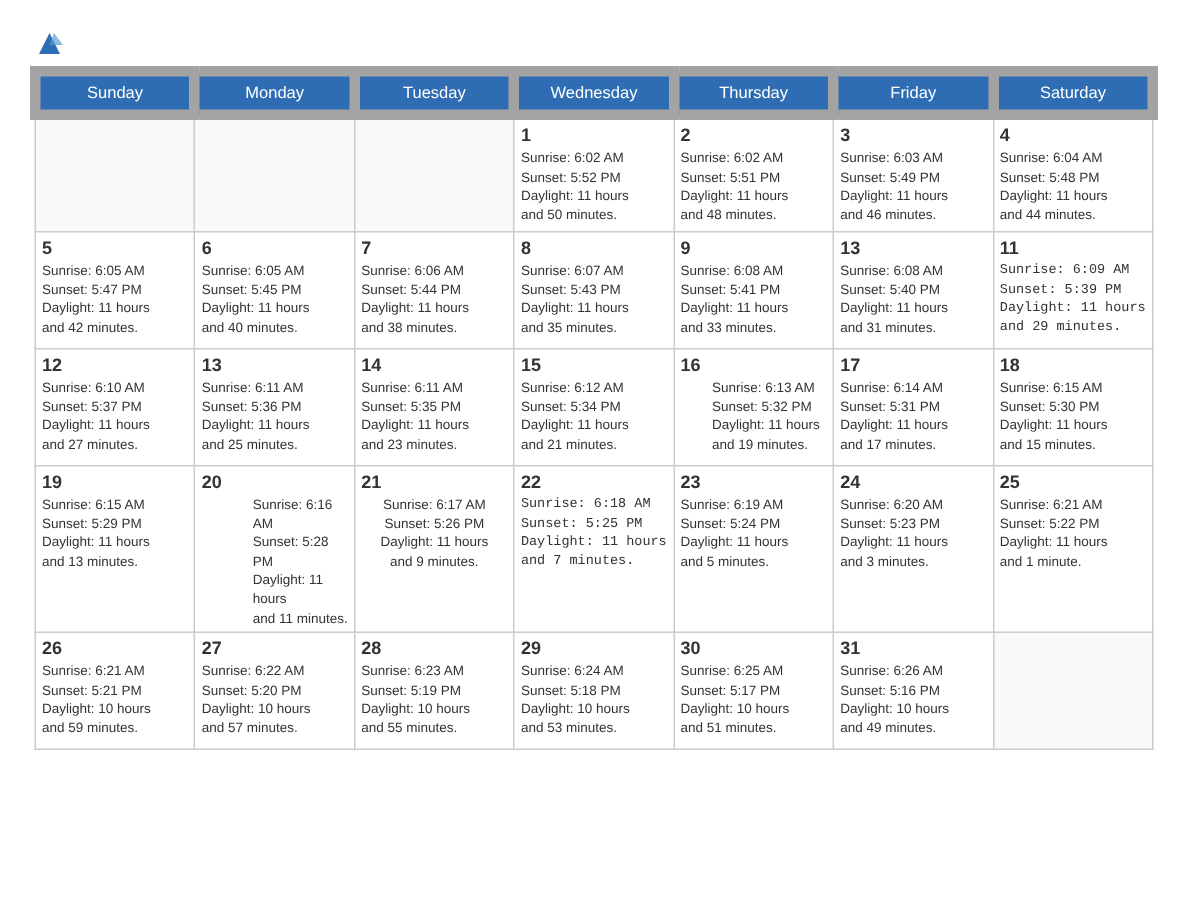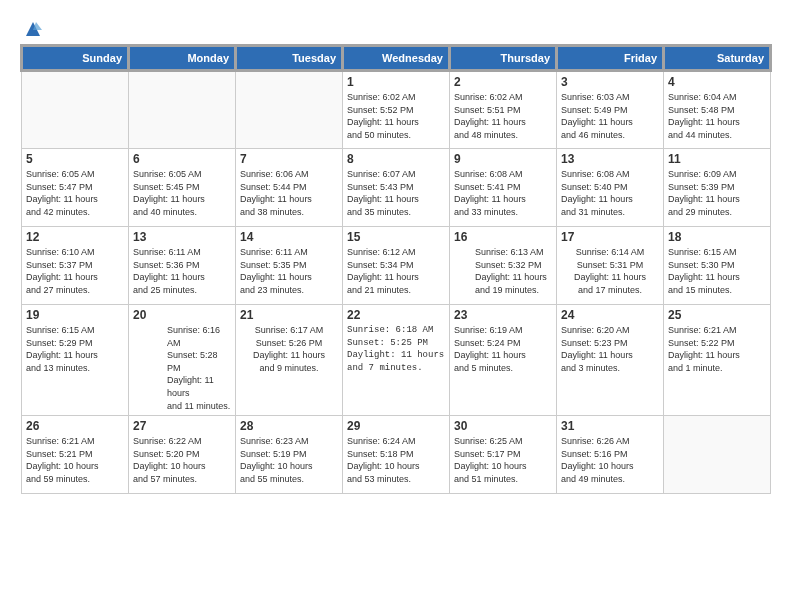--- a/index.html
+++ b/index.html
@@ -43,24 +43,24 @@
     }
     .calendar {
       width: 100%;
       border-collapse: collapse;
       table-layout: fixed;
     }
     .calendar th {
       background-color: #2e6db4;
       color: #fff;
       font-size: 11px;
-      font-weight: bold;
-      text-align: right;
+      font-weight: normal;
+      text-align: center;
       padding: 5px 5px;
-      border: 3px solid #a3a3a3;
+      border: 7px solid #a3a3a3;
     }
     .calendar td {
       border: 1px solid #ccc;
       vertical-align: top;
       padding: 3px 4px;
       font-size: 9.5px;
       color: #333;
       height: 78px;
       width: 113px;
     }
@@ -193,21 +193,21 @@
           </td>
           <td>
             <span class="day-number">13</span>
             <div class="day-info" style="white-space: pre-line;">Sunrise: 6:08 AM
 Sunset: 5:40 PM
 Daylight: 11 hours
 and 31 minutes.</div>
           </td>
           <td>
             <span class="day-number">11</span>
-            <div class="day-info" style="white-space: pre-line;">Sunrise: 6:09 AM
+            <div class="day-info" style="white-space: pre-line; font-family: Liberation Mono, monospace;">Sunrise: 6:09 AM
 Sunset: 5:39 PM
 Daylight: 11 hours
 and 29 minutes.</div>
           </td>
         </tr>
         <tr>
           <td>
             <span class="day-number">12</span>
             <div class="day-info" style="white-space: pre-line;">Sunrise: 6:10 AM
 Sunset: 5:37 PM
@@ -237,21 +237,21 @@
           </td>
           <td>
             <span class="day-number">16</span>
             <div class="day-info" style="white-space: pre-line; margin-left: 21px;">Sunrise: 6:13 AM
 Sunset: 5:32 PM
 Daylight: 11 hours
 and 19 minutes.</div>
           </td>
           <td>
             <span class="day-number">17</span>
-            <div class="day-info" style="white-space: pre-line; text-align: center;">Sunrise: 6:14 AM
+            <div class="day-info" style="white-space: pre-line;">Sunrise: 6:14 AM
 Sunset: 5:31 PM
 Daylight: 11 hours
 and 17 minutes.</div>
           </td>
           <td>
             <span class="day-number">18</span>
             <div class="day-info" style="white-space: pre-line;">Sunrise: 6:15 AM
 Sunset: 5:30 PM
 Daylight: 11 hours
 and 15 minutes.</div>

